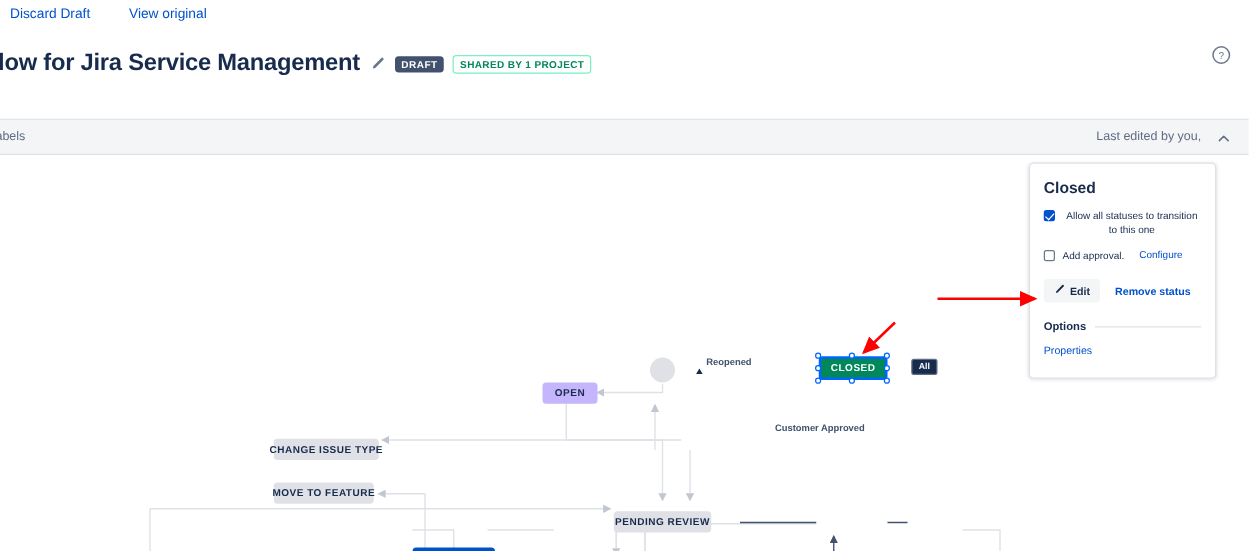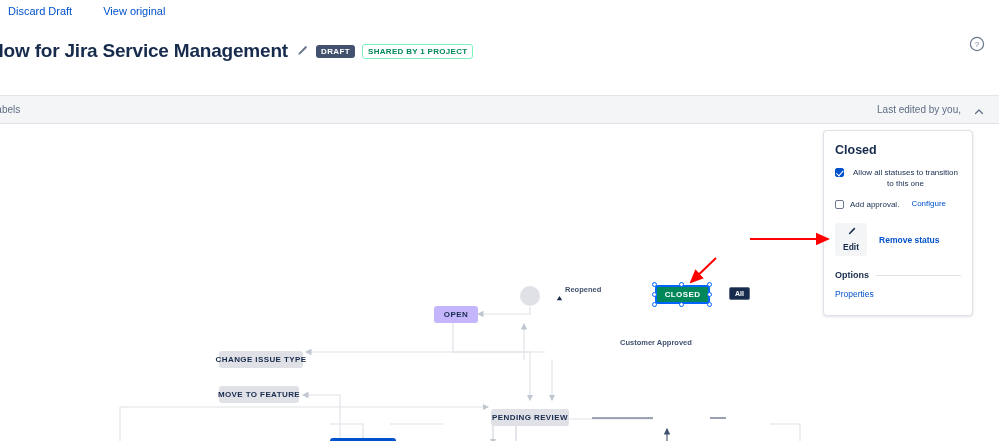--- a/index.html
+++ b/index.html
@@ -134,21 +134,21 @@
     border-width: 0 1.4px 1.4px 0; transform: rotate(42deg);
   }
   .cb-label { font-size: 8px; line-height: 11px; color: #172b4d; margin-left: 6px; text-align: center; }
   .cfg-link { font-size: 8px; color: #0052cc; margin-left: 12px; cursor: pointer; white-space: nowrap; }
 
   .btnrow { display: flex; align-items: center; margin-top: 13px; }
   .edit-btn {
     display: inline-flex; align-items: center; gap: 4px;
     background: #f4f5f7; border: none; border-radius: 3px;
     padding: 4px 8px; font-size: 8.5px; font-weight: 600; color: #172b4d;
-    cursor: pointer; font-family: inherit; flex-direction: column;
+    cursor: pointer; font-family: inherit;
   }
   .remove-link { font-size: 8.5px; font-weight: 600; color: #0052cc; margin-left: 12px; cursor: pointer; }
 
   .options-row { display: flex; align-items: center; margin-top: 14px; }
   .options-label { font-size: 9px; font-weight: 700; color: #172b4d; white-space: nowrap; }
   .options-rule { flex: 1; height: 1px; background: #dfe1e6; margin-left: 7px; }
   .properties-link { font-size: 8.5px; color: #0052cc; margin-top: 9px; cursor: pointer; display: inline-block; }
 
   
   .annot { position: absolute; left: 0; top: 0; pointer-events: none; }

